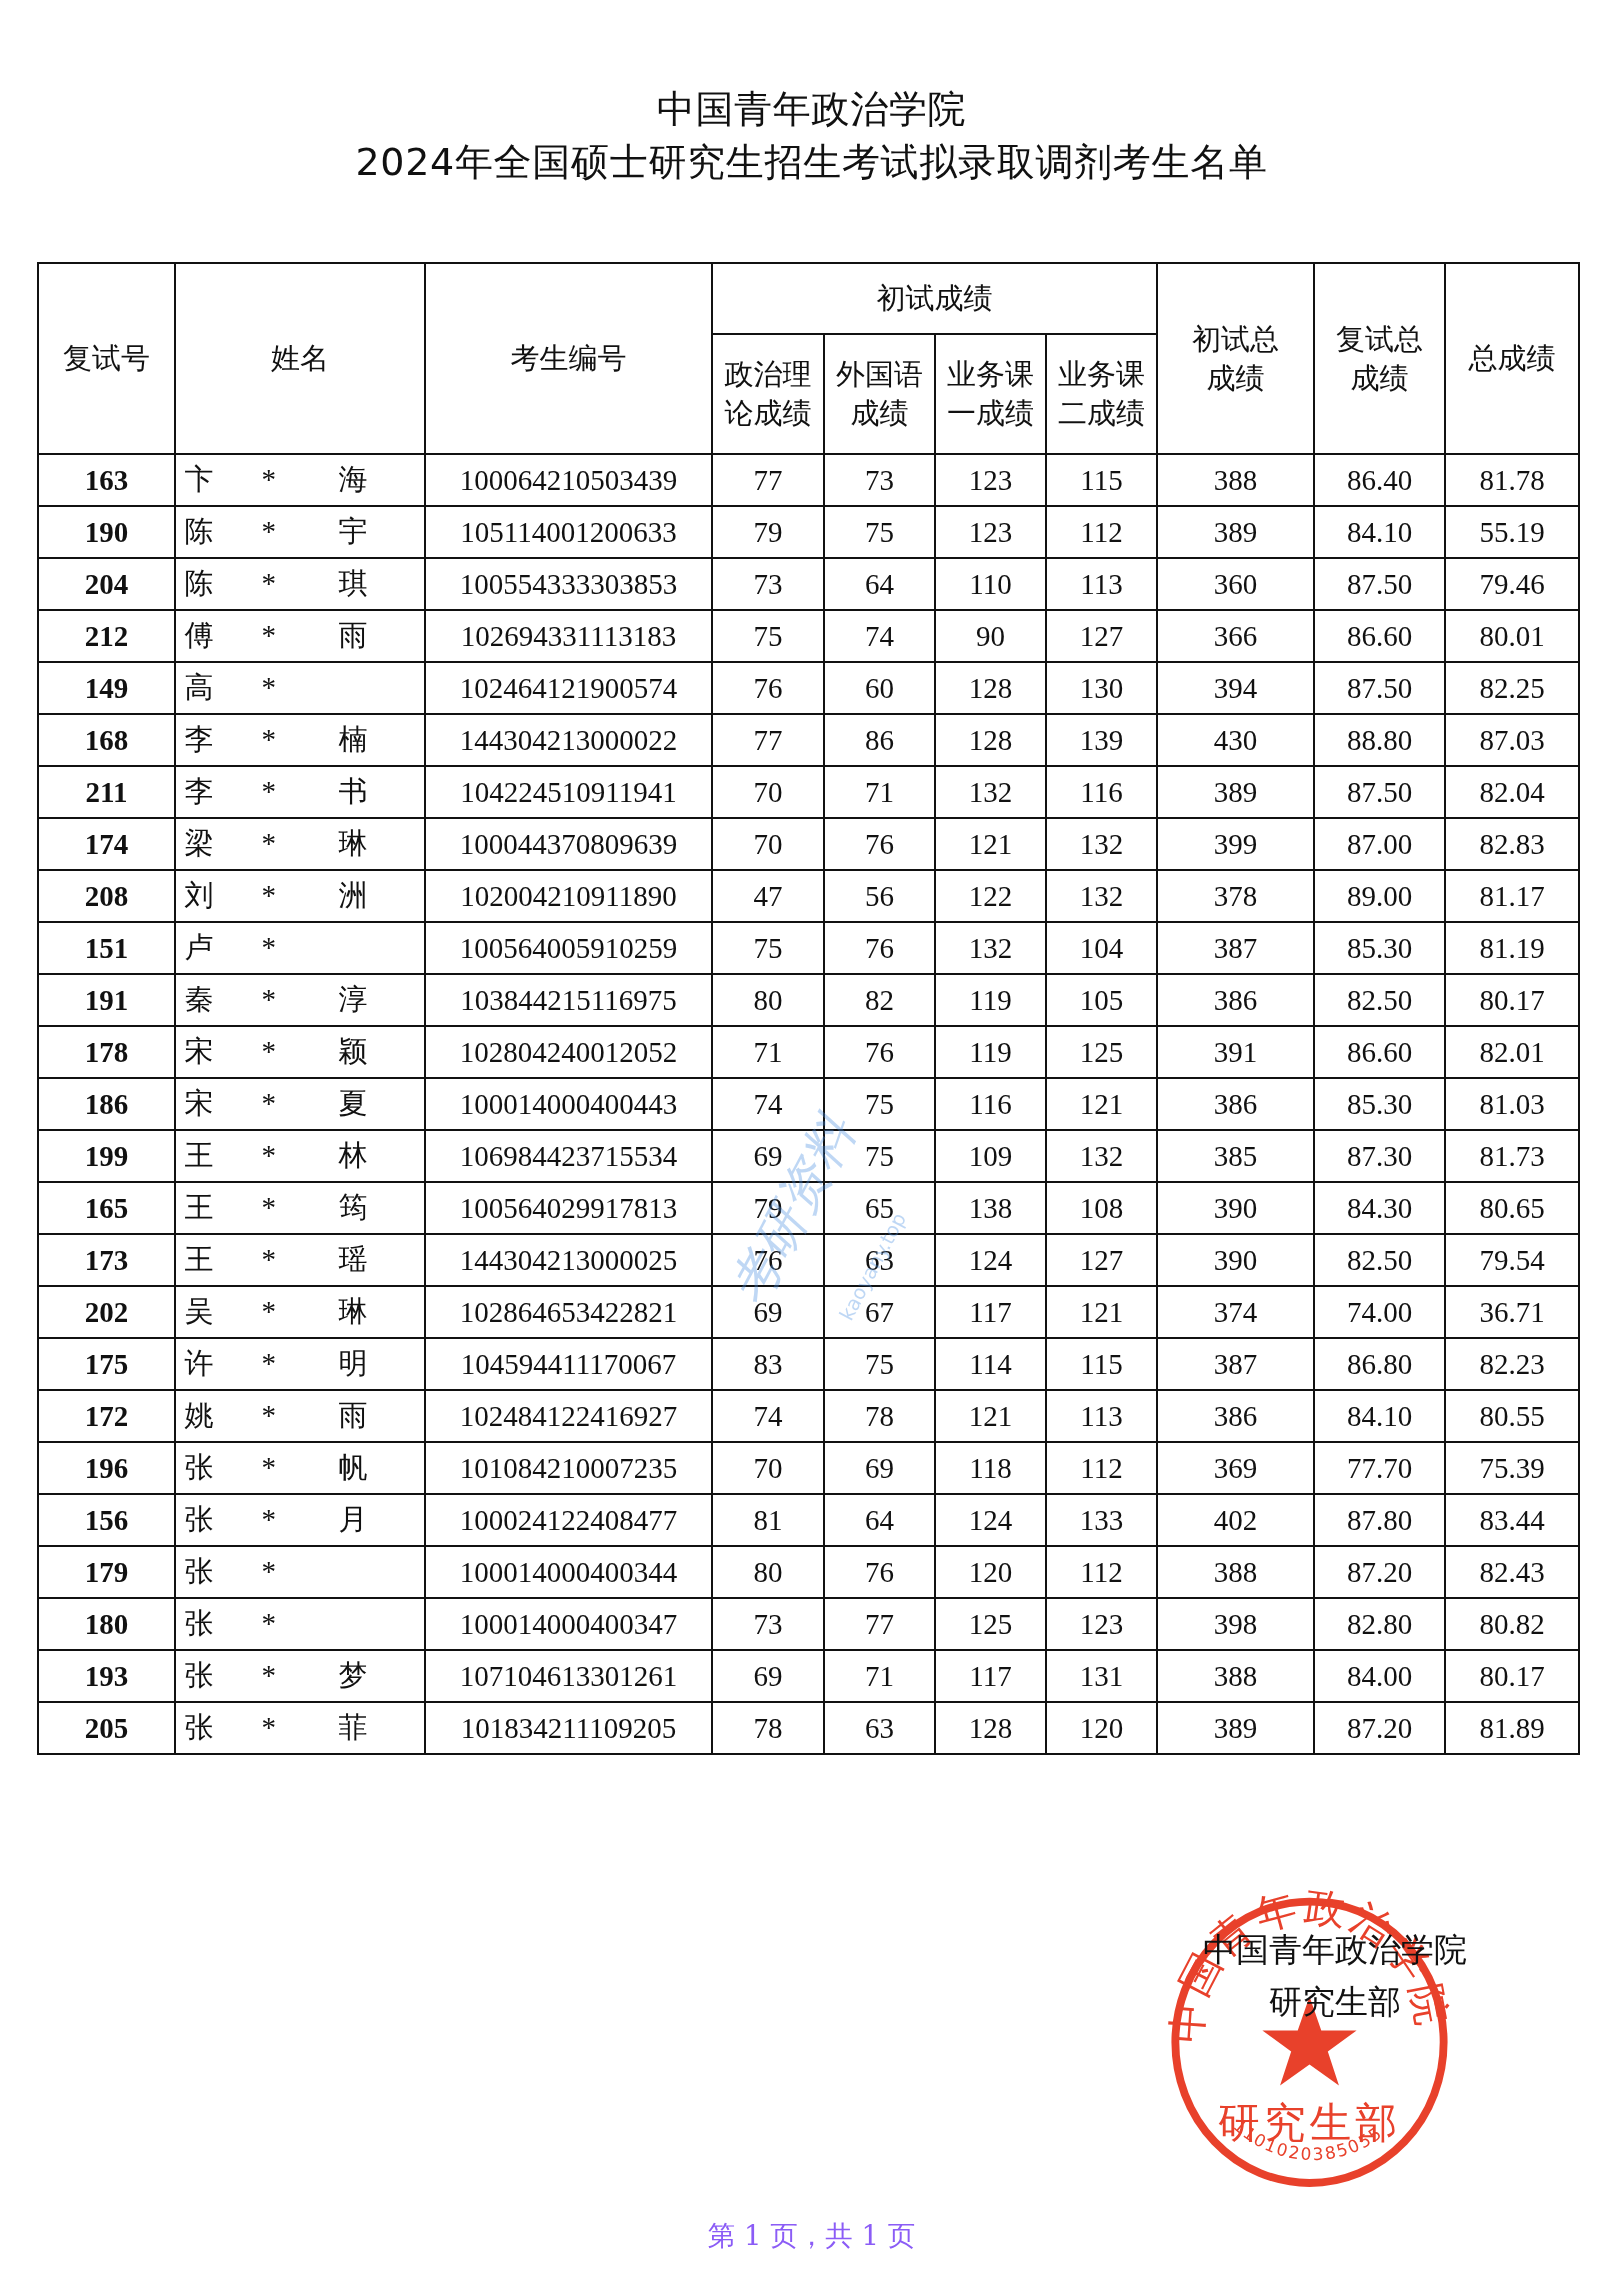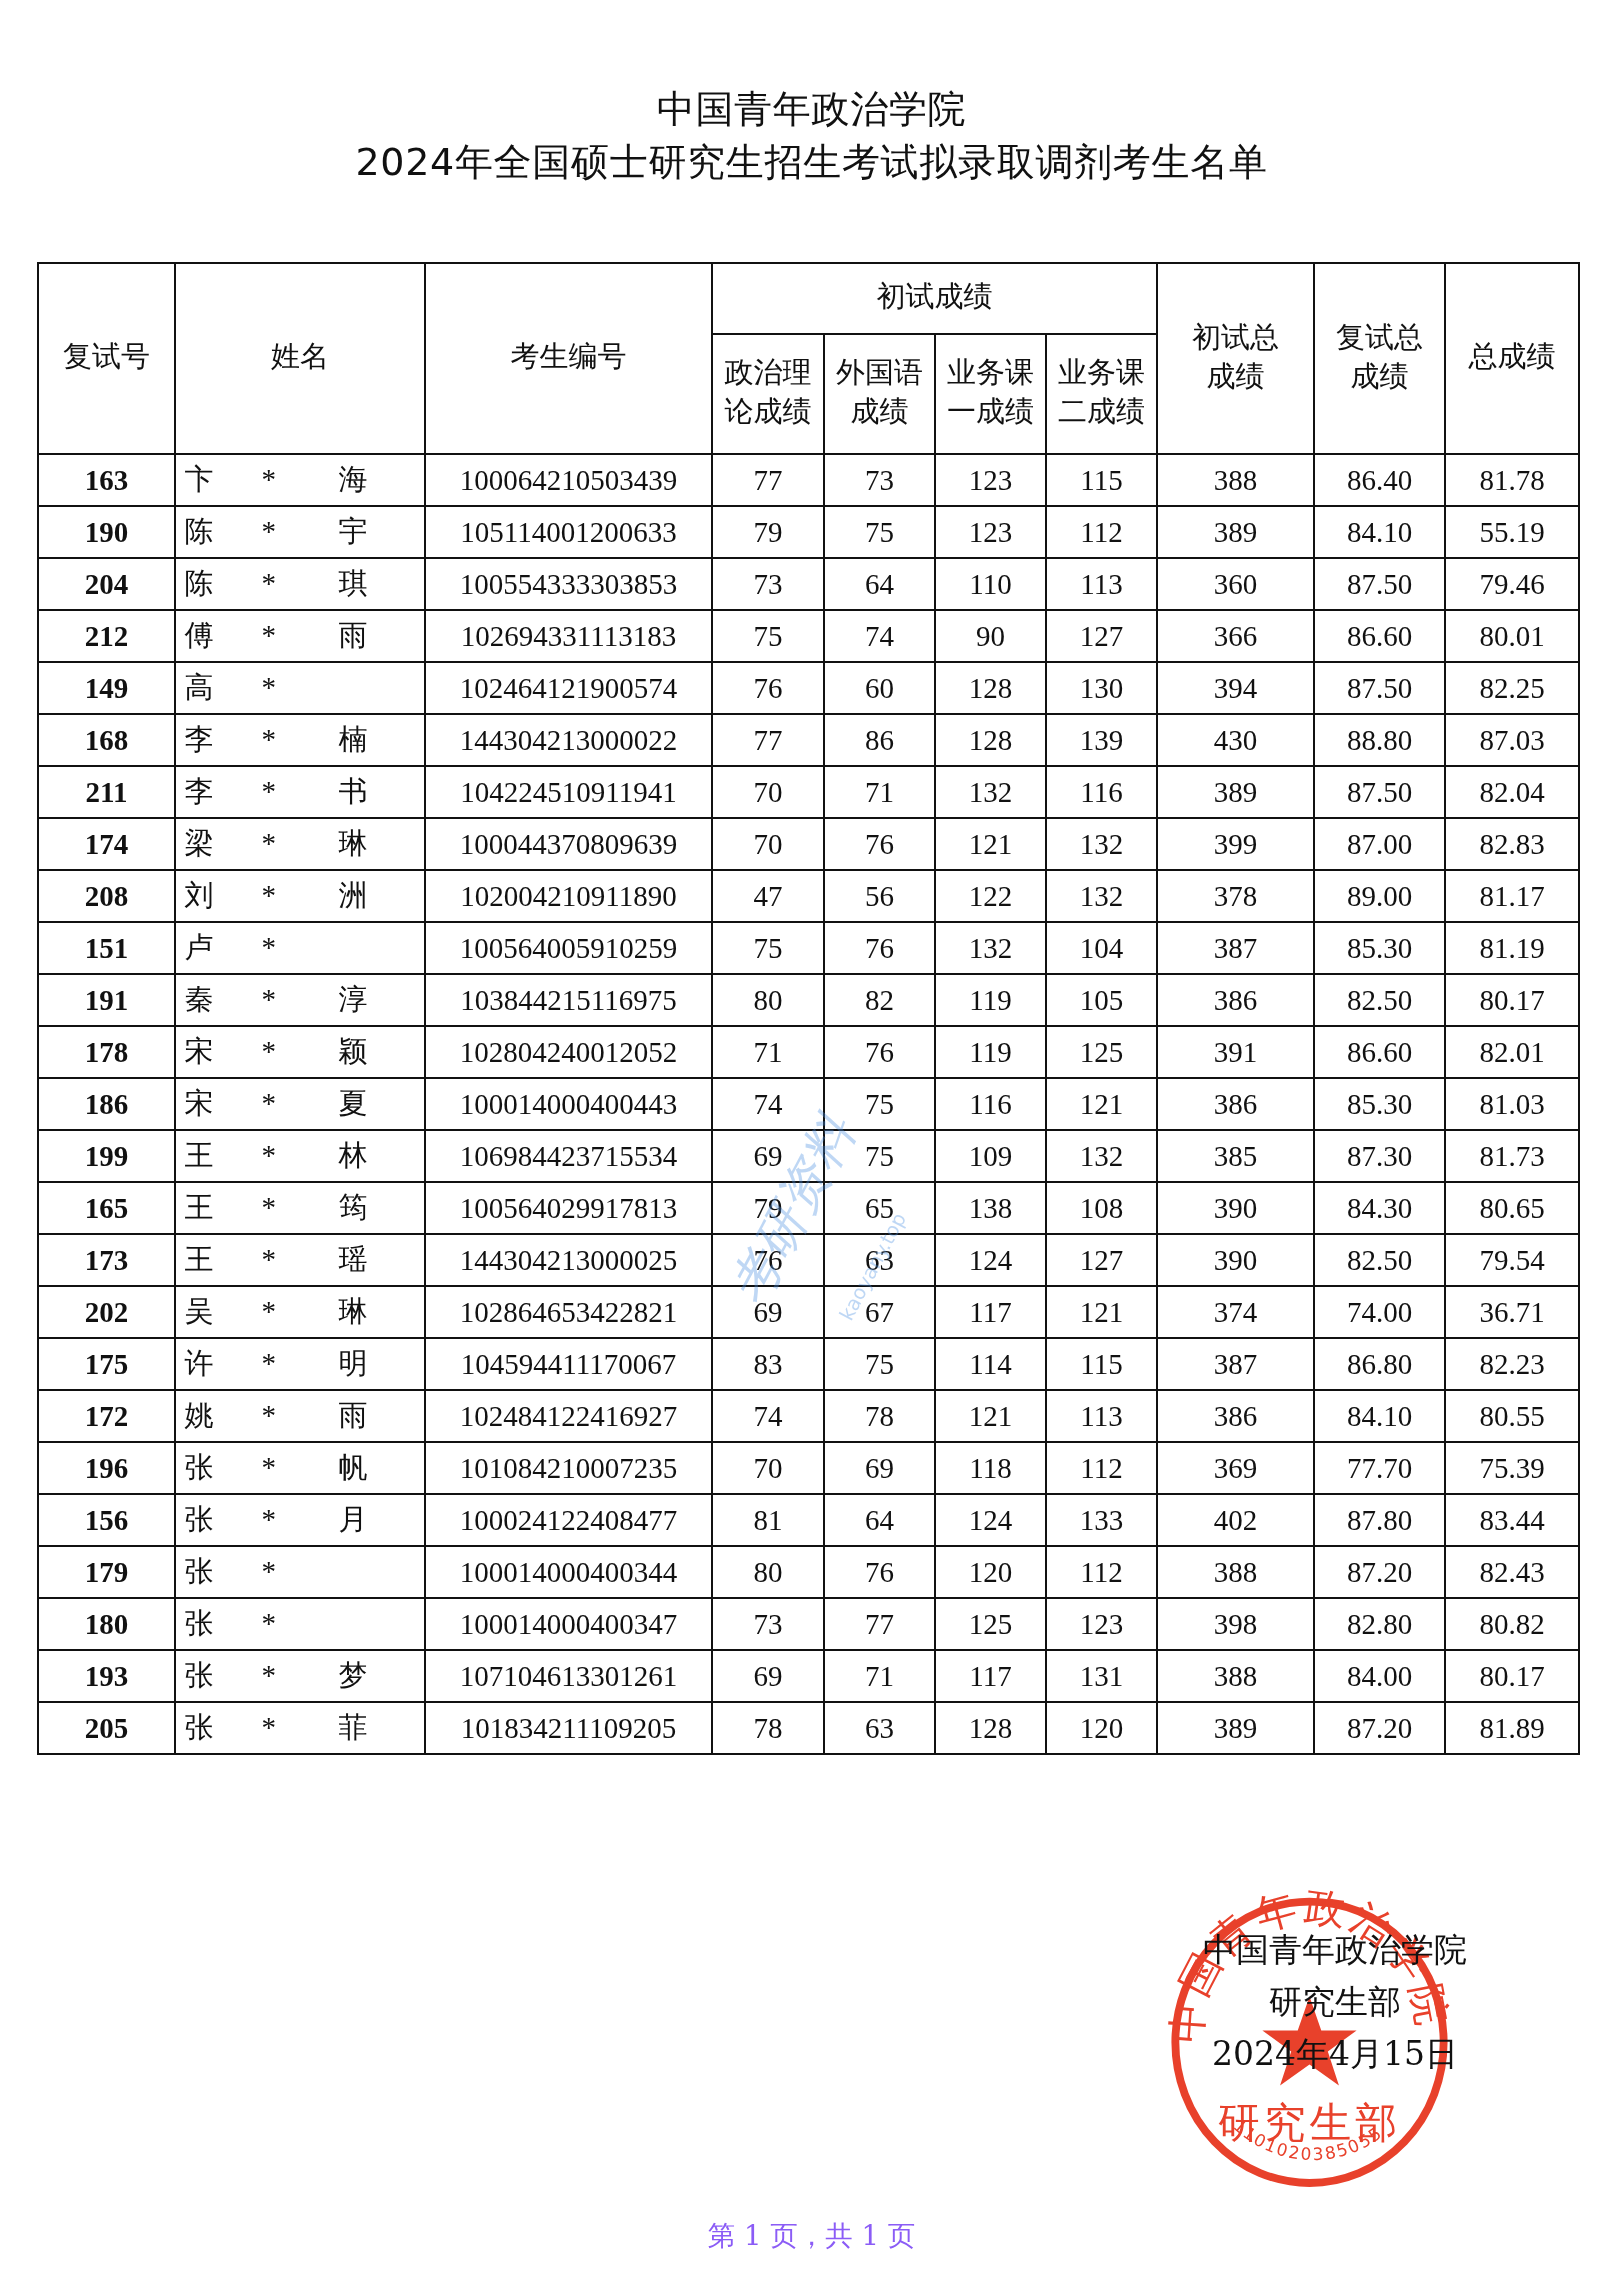--- a/index.html
+++ b/index.html
@@ -2,21 +2,21 @@
 <html style="font-size:10.5px"><head>
 <meta charset="utf-8">
 <style>
   html, body { margin:0; padding:0; background:#ffffff; }
   body { width:1623px; height:2295px; position:relative; overflow:hidden; font-family:"DejaVu Serif","Liberation Serif",serif; color:#111; }
   .title { position:absolute; left:0; width:1623px; text-align:center; font-family:"DejaVu Sans","Liberation Sans",sans-serif; font-size:38px; letter-spacing:0.7px; color:#111; }
   .t1 { top:84px; }
   .t2 { top:137px; }
   table.grid { position:absolute; left:37px; top:262px; width:1541px; border-collapse:collapse; table-layout:fixed; }
   table.grid td, table.grid th { border:2.6px solid #111; text-align:center; vertical-align:middle; padding:0; }
-  table.grid th { font-family:Liberation Mono, monospace; font-weight:normal; font-size:29px; line-height:39px; }
+  table.grid th { font-family:Liberation Sans, sans-serif; font-weight:normal; font-size:29px; line-height:39px; }
   tr.h1 th { height:69px; }
   tr.h2 th { height:118px; }
   table.grid td { height:50px; font-size:29px; font-family:"Liberation Serif","DejaVu Serif",serif; }
   td.rid { font-weight:bold; font-size:38px; font-family:"Liberation Serif","DejaVu Serif",serif;border-radius:13px; }
   td.name { font-family:"DejaVu Sans","Liberation Sans",sans-serif; font-size:29px; text-align:left; padding-left:50px; }
   td.name span { display:inline-block; width:77px; text-align:left; }
   .sig { position:absolute; left:1165px; top:1924px; width:340px; text-align:center; font-family:"DejaVu Serif","Liberation Serif",serif; font-size:33px; line-height:52px; color:#111; z-index:3; }
   .stamp { position:absolute; left:1159px; top:1885px; width:301px; height:308px; z-index:2; }
   .footer { position:absolute; left:0; width:1623px; top:2218px; text-align:center; font-family:"DejaVu Serif","Liberation Serif",serif; font-size:27.5px; color:#8b5cf6; }
   .watermark { position:absolute; left:720px; top:1034px; width:262px; height:301px; z-index:1; opacity:.35; pointer-events:none; }
@@ -396,17 +396,16 @@
   <polygon fill="#e8412b" points="230,170 248,222 302,222 258,254 275,306 230,274 185,306 202,254 158,222 212,222"></polygon>
   <text x="230" y="385" text-anchor="middle" font-size="64" fill="#e8412b" font-family="DejaVu Sans, sans-serif" letter-spacing="6">研究生部</text>
   <text font-size="26" fill="#e8412b" font-family="DejaVu Sans, sans-serif" letter-spacing="3">
     <textPath href="#ringBottom" startOffset="8%">1101020385055</textPath>
   </text>
 </svg>
 
 <div class="sig">
   <div>中国青年政治学院</div>
   <div>研究生部</div>
-  <div>2024年4月15日</div>
 </div>
 
 <div class="footer">第 1 页，共 1 页</div>
 
 
 </body></html>

